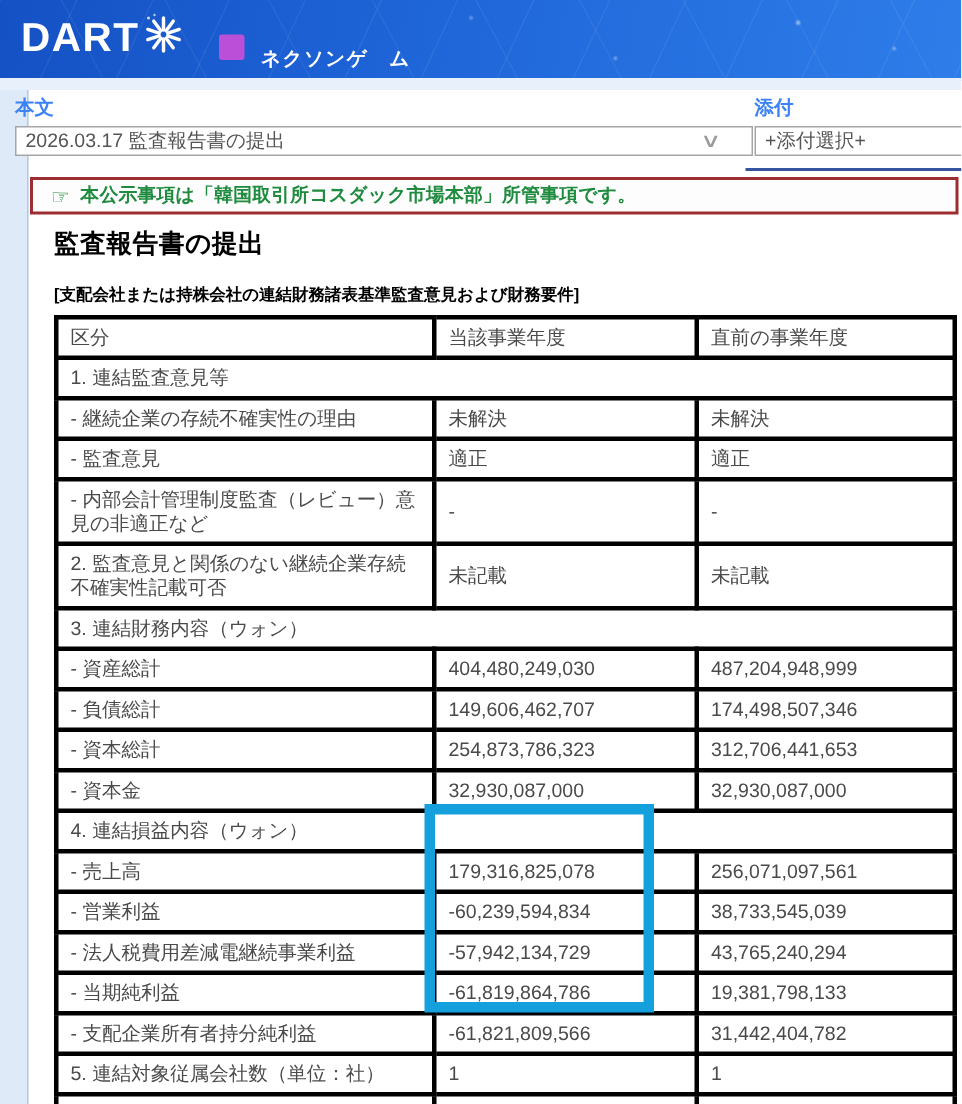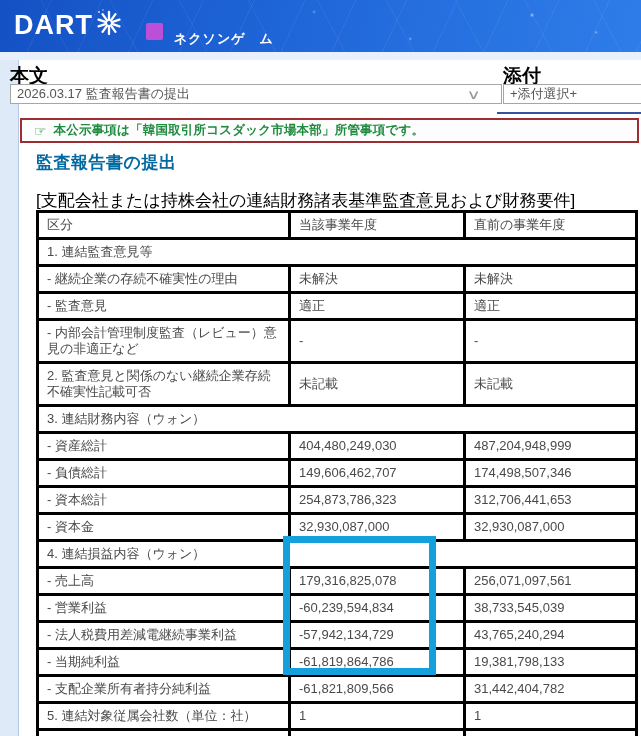--- a/index.html
+++ b/index.html
@@ -28,40 +28,40 @@
   .logo{position:absolute;left:14px;top:10px;display:flex;align-items:center;z-index:2;cursor:pointer;}
   .logo-text{color:#fff;font-weight:bold;font-size:27px;letter-spacing:1px;line-height:30px;}
   .logo svg{margin-left:1px;margin-top:-4px;}
   .company{position:absolute;left:146px;top:14px;display:flex;align-items:center;gap:11px;z-index:2;}
   .company-bullet{width:17px;height:17px;background:var(--company-bullet);border-radius:2px;}
   .company-name{color:#fff;font-weight:bold;font-size:13px;letter-spacing:1px;margin-top:16px;}
 
   
   .topstrip{position:absolute;left:0;top:52px;width:641px;height:8px;background:#e7f0fb;}
   .leftstrip{position:absolute;left:0;top:52px;width:19px;height:684px;background:#dfeaf8;border-right:1px solid #b7c8e2;}
-  .field-label{position:absolute;top:63px;font-size:19px;font-weight:bold;color:#000000;}
+  .field-label{position:absolute;top:63px;font-size:13px;font-weight:bold;color:#3b82f6;}
   .doc-label{left:10px;}
   .attach-label{left:503px;}
   .selectbox{position:absolute;top:84px;height:20px;background:#fff;border:1px solid #a6a6a6;
     display:flex;align-items:center;justify-content:space-between;font-size:13px;color:#555;
     padding:0 6px;cursor:pointer;}
   .doc-select{left:10px;width:492px;padding-right:22px;}
   .attach-select{left:503px;width:160px;}
   .chev{color:#9a9a9a;font-size:13px;transform:scaleX(1.5);margin-left:6px;}
   .blue-line{position:absolute;left:497px;top:112px;width:150px;height:2px;background:#35539e;}
 
   
   .notice{position:absolute;left:20px;top:118px;width:619px;height:25px;background:#fdfdfd;
     border:2px solid var(--notice-border);display:flex;align-items:center;padding-left:12px;gap:7px;}
   .notice-hand{color:var(--notice-green);font-size:14px;line-height:1;}
   .notice-text{color:var(--notice-green);font-size:12.5px;font-weight:bold;letter-spacing:.2px;}
 
   
-  .page-title{position:absolute;left:36px;top:151px;font-size:17px;font-weight:bold;color:#0369a1;letter-spacing:.5px;}
-  .table-caption{position:absolute;left:36px;top:189px;font-size:17px;font-weight:normal;color:#000;}
+  .page-title{position:absolute;left:36px;top:151px;font-size:17px;font-weight:bold;color:#000000;letter-spacing:.5px;}
+  .table-caption{position:absolute;left:36px;top:189px;font-size:11px;font-weight:bold;color:#000;}
   .tablewrap{position:absolute;left:36px;top:210px;width:600px;}
   table{border-collapse:collapse;table-layout:fixed;width:599px;}
   th,td{border:3px solid #000000;font-size:13px;line-height:16px;padding:4px 8px;
     color:#4a4a4a;text-align:left;font-weight:normal;vertical-align:middle;
     word-break:break-all;overflow-wrap:anywhere;}
   .hl-box{position:absolute;border:7px solid var(--highlight);pointer-events:none;z-index:3;}
 </style>
 </head>
 <body>
 

